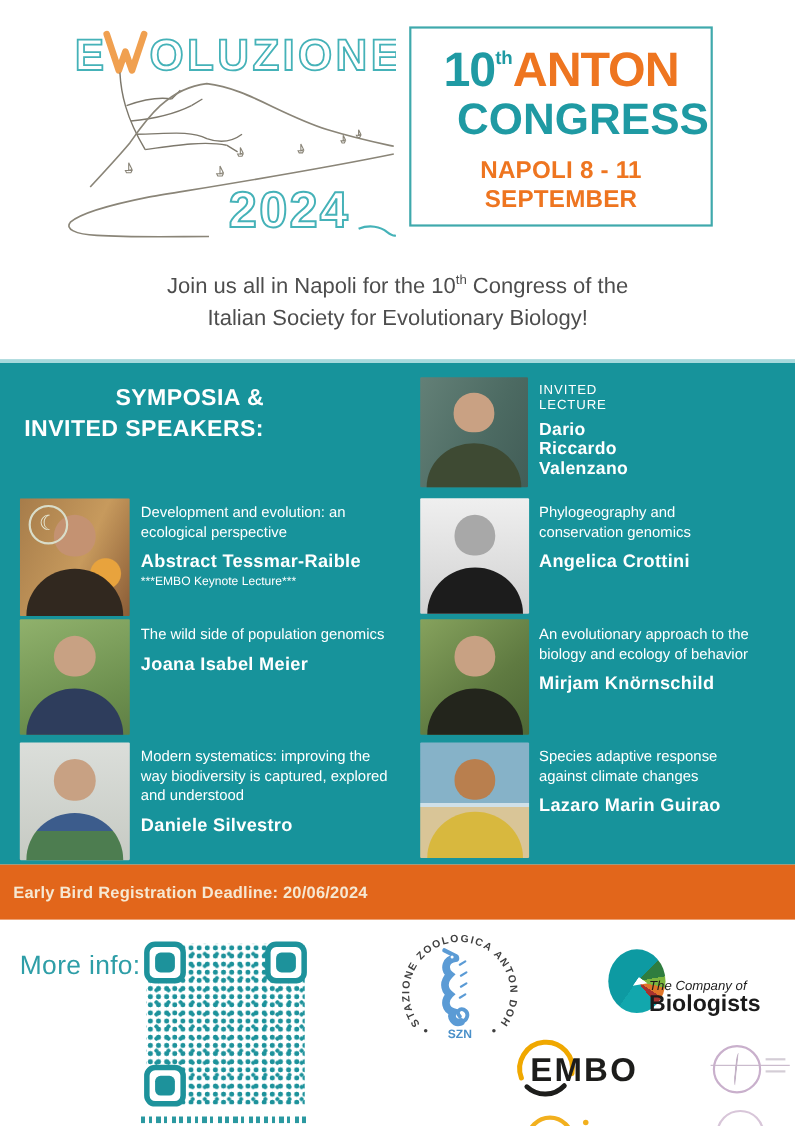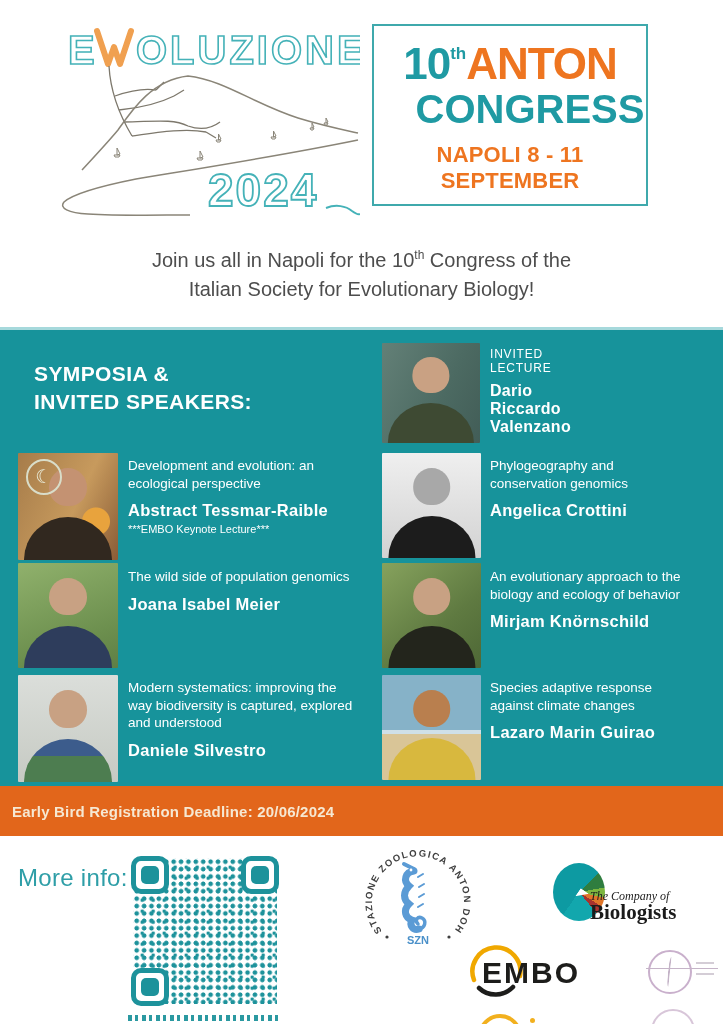--- a/index.html
+++ b/index.html
@@ -23,22 +23,22 @@
     position:absolute;top:246px;left:0;width:723px;margin:0;text-align:center;
     font-size:20px;line-height:1.45;color:#4d4d4d;font-weight:500;
   }
   .tagline sup{font-size:12px;}
   .tagline .tl2{display:block;}
   
   .band{
     position:absolute;left:0;top:327px;width:723px;height:459px;
     background:#17939B;border-top:3px solid #A6D9DC;box-sizing:border-box;color:#fff;
   }
-  .sym-h{position:absolute;left:18px;top:14px;margin:16px;font-size:21px;font-weight:700;
-    letter-spacing:0.4px;line-height:1.35;color:#fff;}
+  .sym-h{position:absolute;left:18px;top:14px;margin:4px;font-size:21px;font-weight:700;
+    letter-spacing:0.4px;line-height:1.35;color:#fff;text-align:right;}
   .sym-h span{display:block;}
   .cell{position:absolute;}
   .photo{position:absolute;overflow:hidden;border-radius:1px;}
   .photo::before{content:"";position:absolute;left:50%;top:14%;width:38%;height:36%;
     transform:translateX(-50%);border-radius:50% 50% 46% 46%;background:var(--skin,#c8a183);}
   .photo::after{content:"";position:absolute;left:50%;bottom:-6%;width:88%;height:46%;
     transform:translateX(-50%);border-radius:55% 55% 8% 8%/95% 95% 8% 8%;background:var(--shirt,#333);}
   .p-dario{background:linear-gradient(115deg,#638077,#4c6a62 60%,#425d57);--skin:#c9a183;--shirt:#3e4a33;}
   .p-kristin{background:
      radial-gradient(circle at 78% 64%, #e8a33d 0 13%, rgba(232,163,61,0) 14%),
@@ -80,21 +80,21 @@
   .qr-tl{left:0;top:0;} .qr-tr{right:0;top:0;} .qr-bl{left:0;bottom:0;}
   .qr-cut{position:absolute;left:128px;top:1015px;width:152px;height:6px;overflow:hidden;
     background:repeating-linear-gradient(90deg,#2b99a1 0 4px,transparent 4px 7px,#2b99a1 7px 10px,transparent 10px 14px);}
   .szn{position:absolute;left:362px;top:845px;width:112px;height:106px;}
   .cob{position:absolute;left:550px;top:860px;width:128px;height:74px;}
   .cob-circle{position:absolute;left:3px;top:3px;width:52px;height:58px;border-radius:50%;
     background:conic-gradient(from 215deg,#0d9aa2 0 190deg,#2f7d3f 190deg 225deg,#7cb63f 225deg 248deg,#e0762a 248deg 268deg,#a8322e 268deg 285deg,#12a7ad 285deg 360deg);}
   .cob-circle::after{content:"";position:absolute;left:46%;top:46%;width:10px;height:10px;background:#fff;
     transform:rotate(35deg);clip-path:polygon(0 0,100% 0,0 100%);}
   .cob-text{position:absolute;left:40px;top:30px;color:#1b1b1b;background:transparent;
-    font-family:Liberation Serif, serif;line-height:1.02;}
+    font-family:Liberation Sans, sans-serif;line-height:1.02;}
   .cob-l1{font-size:12px;font-style:italic;}
   .cob-l2{font-size:21px;font-weight:700;}
   .embo{position:absolute;left:464px;top:936px;width:124px;height:72px;}
   .faint-logo{position:absolute;left:646px;top:948px;width:72px;height:52px;}
   .faint-circle{position:absolute;left:2px;top:2px;width:44px;height:44px;border:2px solid #c9b0cc;
     border-radius:50%;box-sizing:border-box;}
   .faint-circle::after{content:"";position:absolute;left:46%;top:12%;width:3px;height:75%;
     border-left:2px solid #c3b2c6;border-radius:40%;transform:rotate(6deg);}
   .faint-line{position:absolute;left:0;top:20px;width:72px;height:1px;background:#c5b4c8;}
   .mini-line1{position:absolute;left:50px;top:14px;width:18px;height:2px;background:#d4cdd6;}

